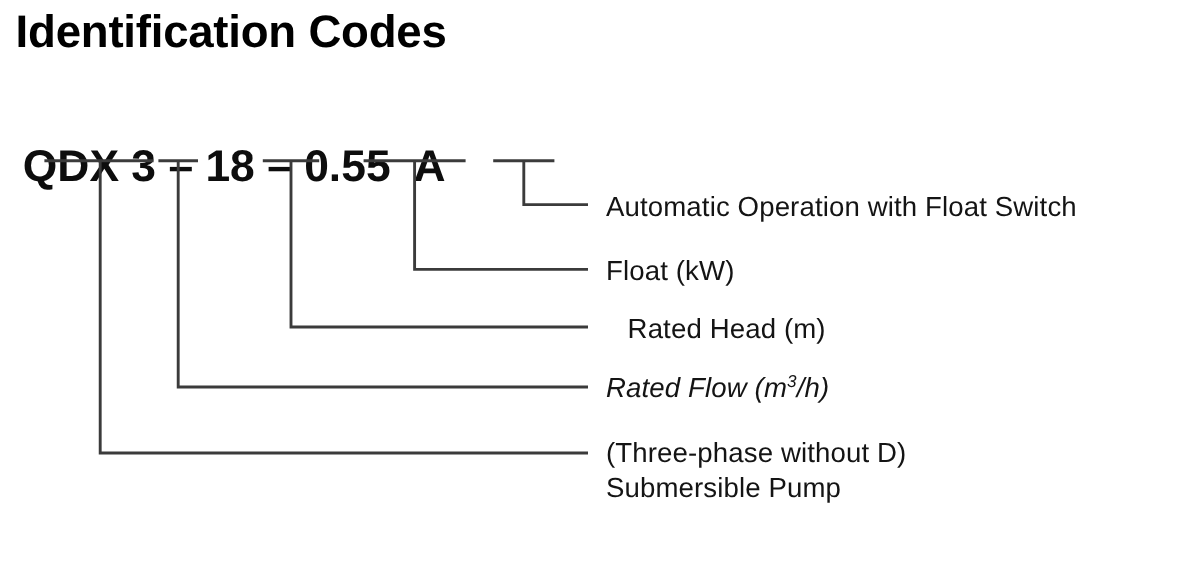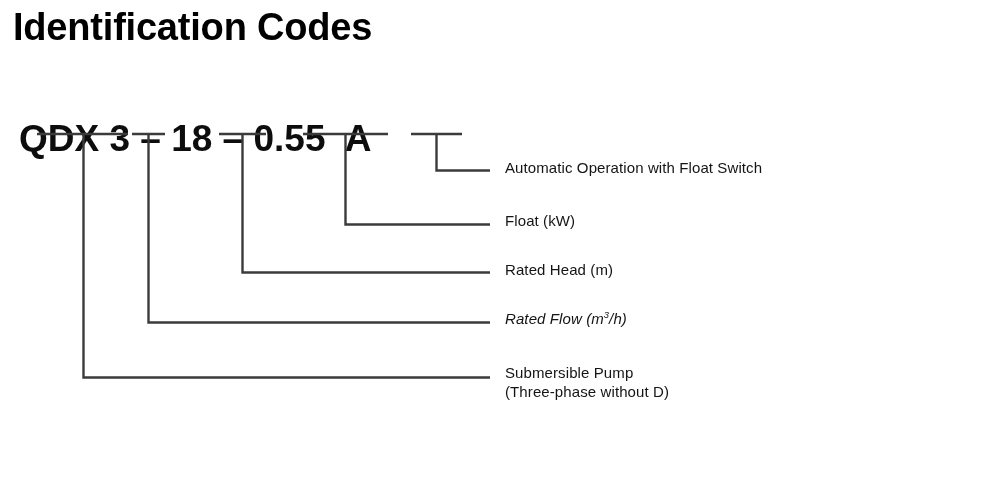--- a/index.html
+++ b/index.html
@@ -55,21 +55,21 @@
     stroke-linejoin: miter;
   }
   .tick-bar {
     stroke: #3b3b3b;
     stroke-width: 2.6;
     fill: none;
   }
 
   .label {
     position: absolute;
-    font-size: 15px;
+    font-size: 23px;
     color: #141414;
     white-space: nowrap;
     line-height: 1.28;
     letter-spacing: 0.1px;
   }
   .label sup {
     font-size: 0.62em;
     vertical-align: super;
     line-height: 0;
   }
@@ -97,22 +97,22 @@
 
   <path class="leader-line" d="M148.5 134 V322.5 H490"></path>
 
   <path class="leader-line" d="M83.5 134 V377.5 H490"></path>
 </svg>
 
 <div class="label" style="left:505px; top:158px;">Automatic Operation with Float Switch</div>
 
 <div class="label" style="left:505px; top:211px;">Float (kW)</div>
 
-<div class="label" style="left:505px; top:260px;text-align:right;">Rated Head (m)</div>
+<div class="label" style="left:523px; top:260px;text-align:right;">Rated Head (m)</div>
 
 <div class="label" style="left:505px; top:309px;font-style:italic;">
   <span>Rated Flow (m</span><sup>3</sup><span>/h)</span>
 </div>
 
 <div class="label" style="left:505px; top:363px;">
+  <div>(Three-phase without D)</div>
   <div>Submersible Pump</div>
-  <div>(Three-phase without D)</div>
 </div>
 
 </body></html>

